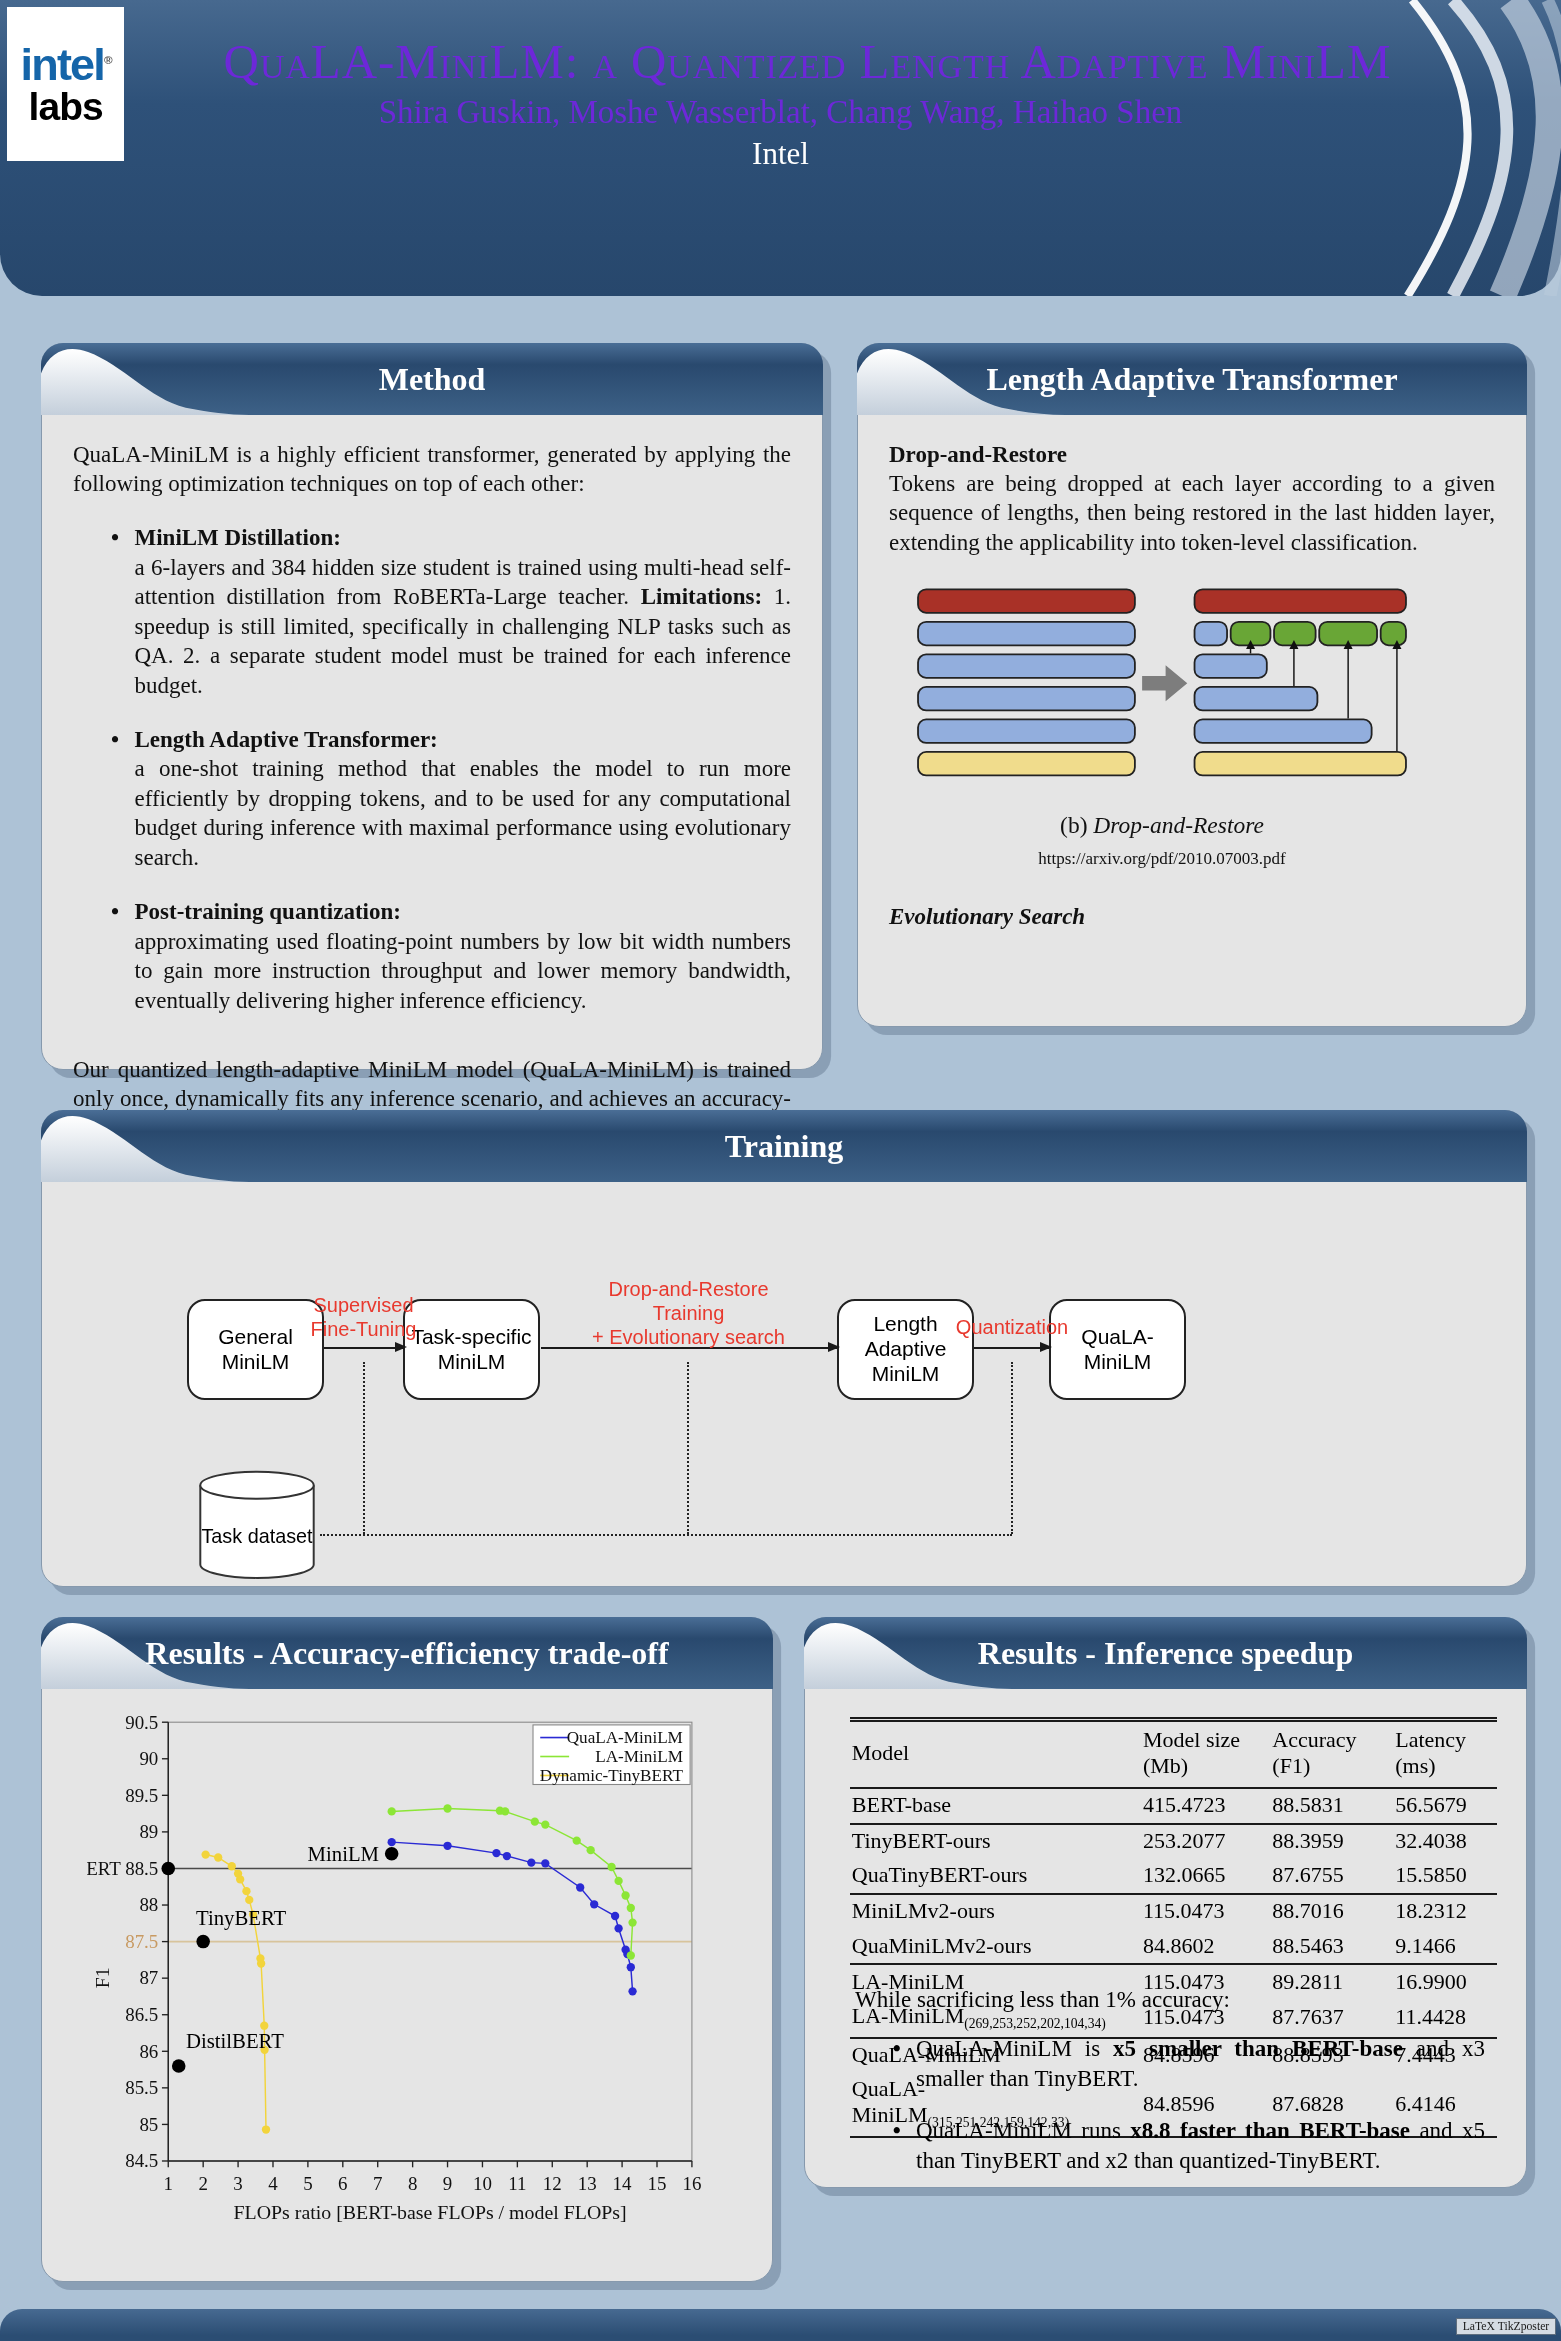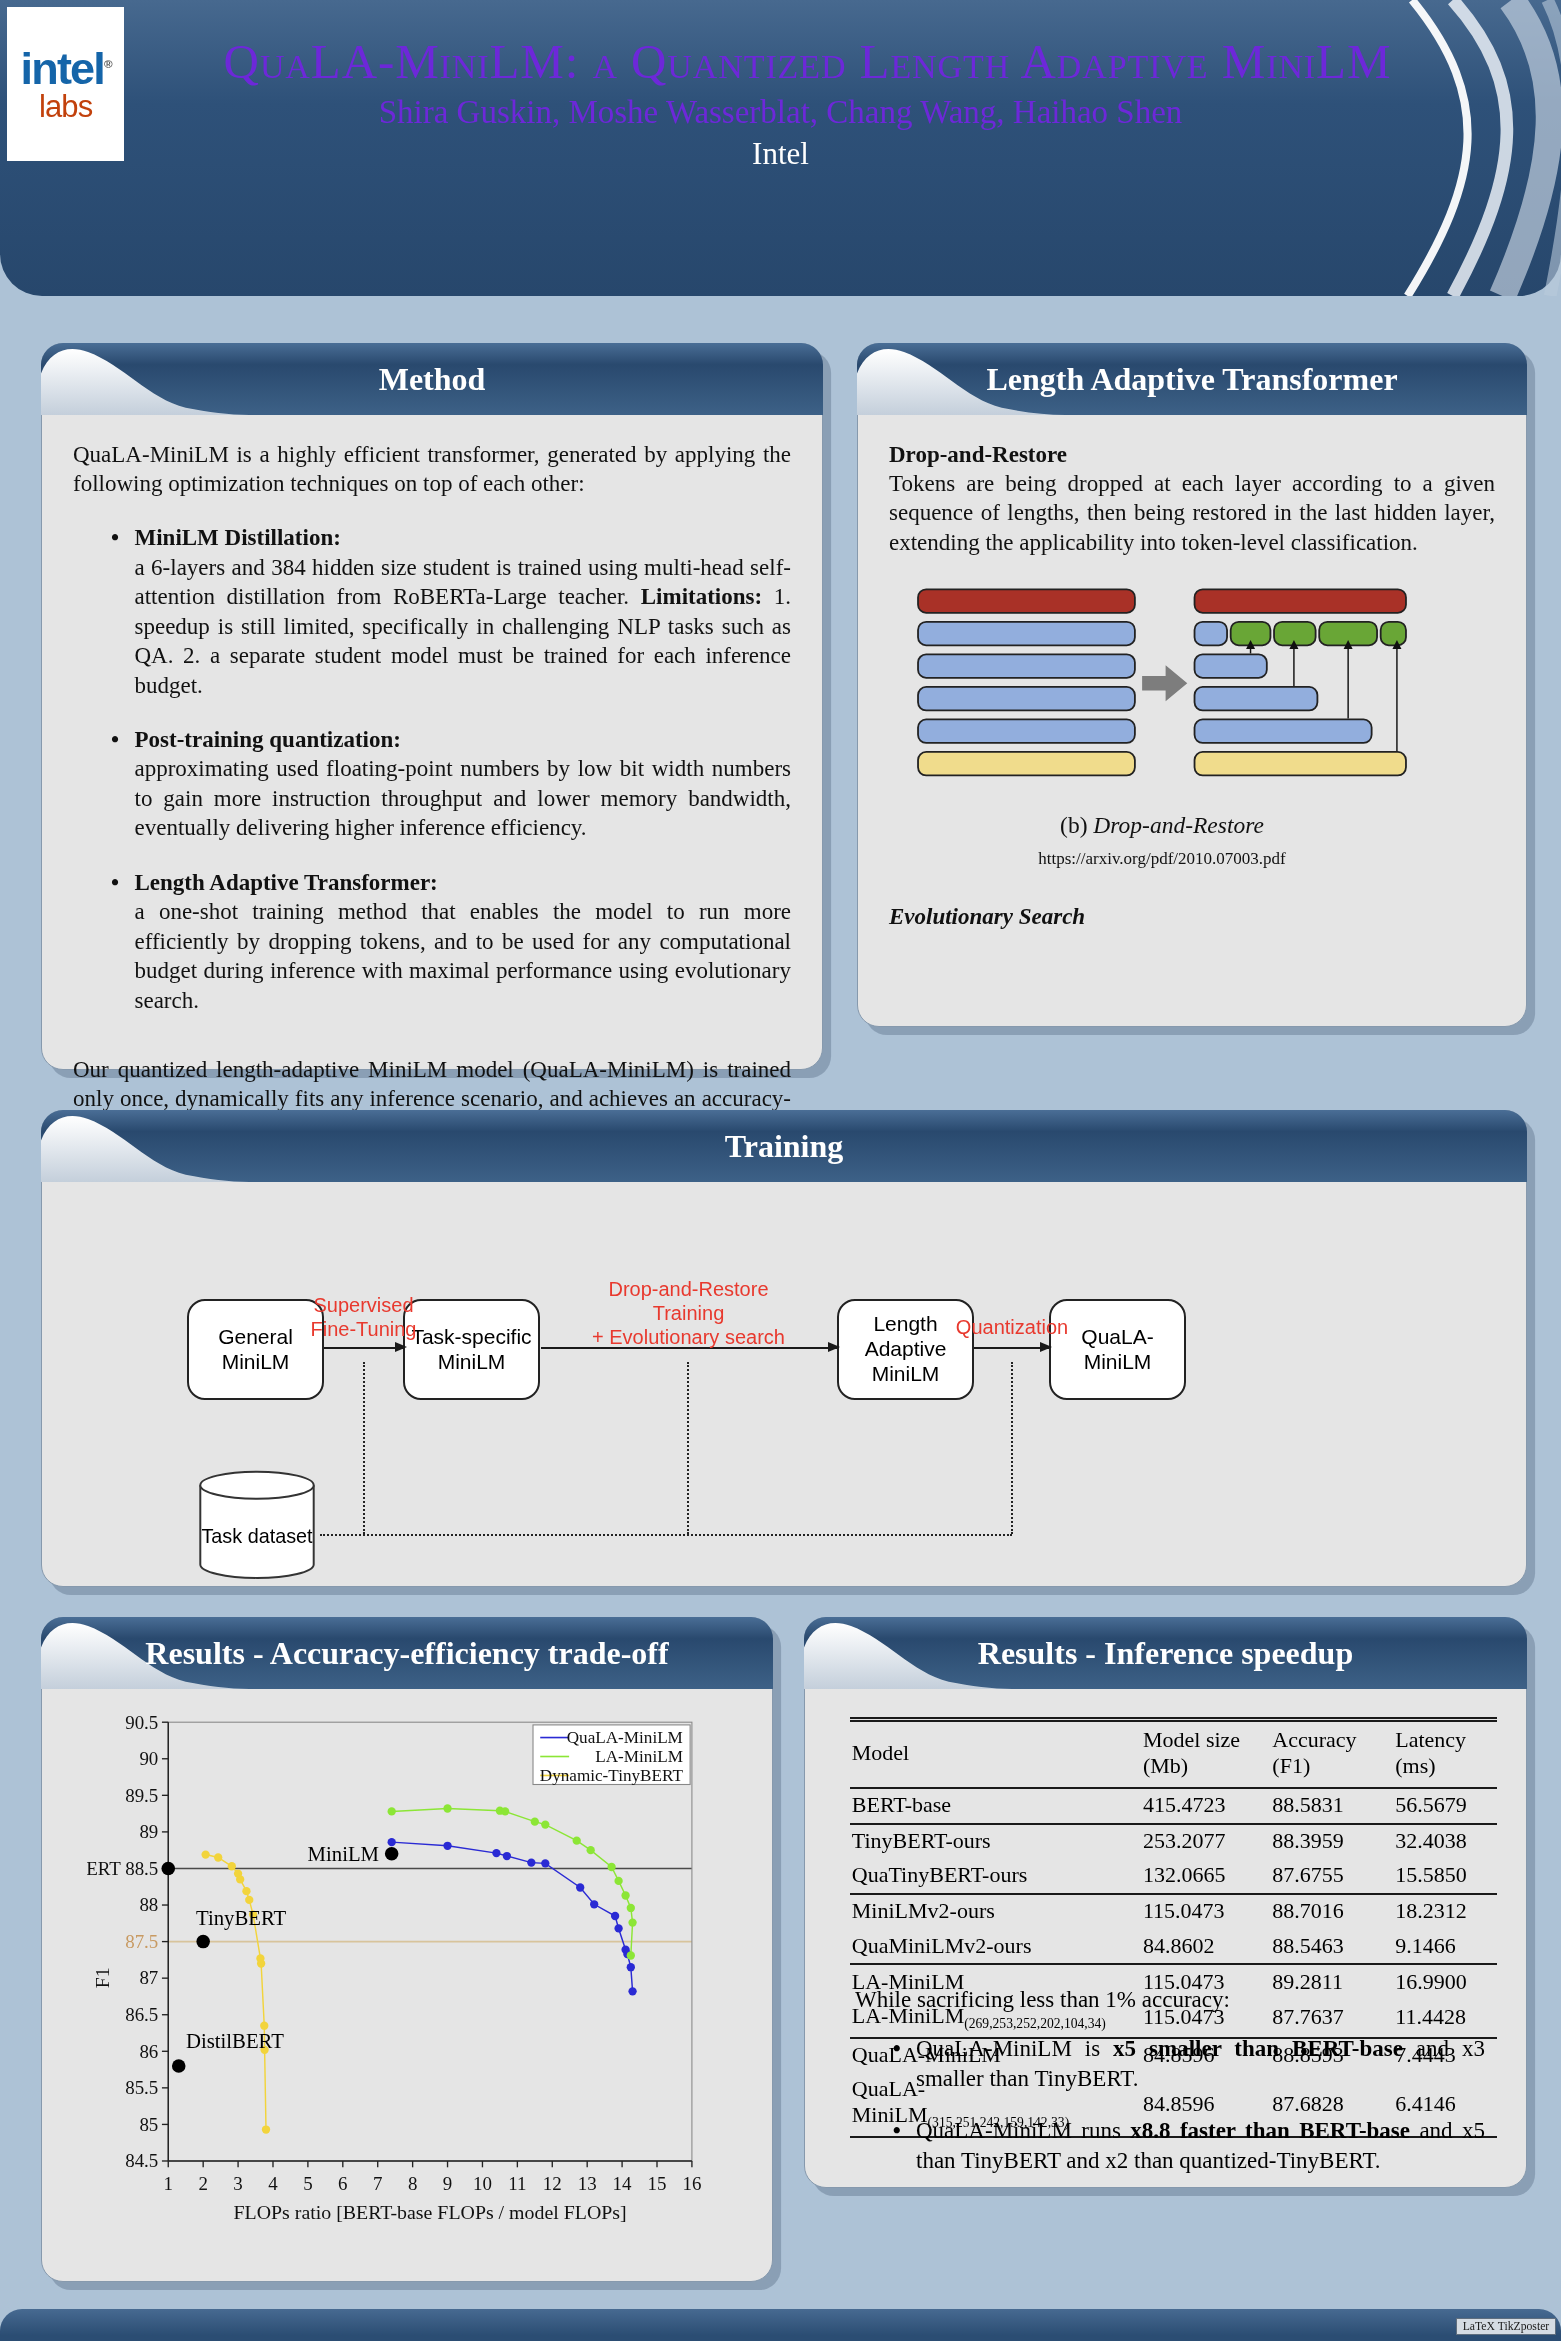--- a/index.html
+++ b/index.html
@@ -9,21 +9,21 @@
 
   
   .top-band { position:absolute; left:0; top:0; width:1561px; height:296px;
     background:linear-gradient(180deg,#47698f 0%,#2e5179 35%,#27476c 100%);
     border-radius:0 0 42px 42px; }
   .swoosh { position:absolute; right:0; top:0; height:296px; width:379px; }
   .logo { position:absolute; left:7.2px; top:7.2px; width:117px; height:154px; background:#ffffff;
     display:flex; flex-direction:column; align-items:center; justify-content:center;
     font-family:"Liberation Sans",sans-serif; line-height:1.0; }
   .logo .l1 { color:#1565a9; font-size:45px; font-weight:600; letter-spacing:-1.8px; }
-  .logo .l2 { color:#c2410c; font-size:31px; font-weight:400; letter-spacing:-0.9px; }
+  .logo .l2 { color:#000000; font-size:39px; font-weight:700; letter-spacing:-0.9px; }
   .logo sup { font-size:11.7px; color:#555; }
   .poster-title { position:absolute; top:33px; left:108px; right:54px; text-align:center;
     color:#6d28d9; font-size:49px; font-variant:small-caps; letter-spacing:0.9px; white-space:nowrap; }
   .authors { position:absolute; top:94px; left:0; right:0; text-align:center; color:#6d28d9; font-size:33px; }
   .affiliation { position:absolute; top:136px; left:0; right:0; text-align:center; color:#ffffff; font-size:31px; }
 
   
   .card { position:absolute; background:#e5e5e5; border-radius:22px;
     border:0.9px solid #8699ad; box-shadow:8.1px 8.1px 0 rgba(58,79,106,0.30); }
   .card-head { position:absolute; top:-0.9px; left:-0.9px; right:-0.9px; height:72px;
@@ -124,26 +124,26 @@
       <h2 class="card-title">Method</h2>
     </div>
     <div class="card-body">
       <p class="m-intro">QuaLA-MiniLM is a highly efficient transformer, generated by applying the following optimization techniques on top of each other:</p>
       <ul class="m-list">
         <li>
           <span class="b-head">MiniLM Distillation:</span>
           <span><span>a 6-layers and 384 hidden size student is trained using multi-head self-attention distillation from RoBERTa-Large teacher. </span><span style="font-weight: bold;">Limitations:</span><span> 1. speedup is still limited, specifically in challenging NLP tasks such as QA. 2. a separate student model must be trained for each inference budget.</span></span>
         </li>
         <li>
+          <span class="b-head">Length Adaptive Transformer:</span>
+          <span><span>a one-shot training method that enables the model to run more efficiently by dropping tokens, and to be used for any computational budget during inference with maximal performance using evolutionary search.</span></span>
+        </li>
+        <li>
           <span class="b-head">Post-training quantization:</span>
           <span><span>approximating used floating-point numbers by low bit width numbers to gain more instruction throughput and lower memory bandwidth, eventually delivering higher inference efficiency.</span></span>
-        </li>
-        <li>
-          <span class="b-head">Length Adaptive Transformer:</span>
-          <span><span>a one-shot training method that enables the model to run more efficiently by dropping tokens, and to be used for any computational budget during inference with maximal performance using evolutionary search.</span></span>
         </li>
       </ul>
       <p class="m-outro">Our quantized length-adaptive MiniLM model (QuaLA-MiniLM) is trained only once, dynamically fits any inference scenario, and achieves an accuracy-efficiency trade-off superior to any other efficient approaches per any computational budget on the SQuAD1.1 dataset</p>
     </div>
   </div>
 
   <div class="card" style="left:857px; top:343px; width:670px; height:684px;">
     <div class="card-head">
       <svg class="fold" viewBox="0 0 230 80" preserveAspectRatio="none">
         <path d="M0,80 L0,34 C10,8 30,2 52,10 C90,24 120,62 160,72 C185,77 208,80 230,80 Z" fill="url(#fg1)"></path>

